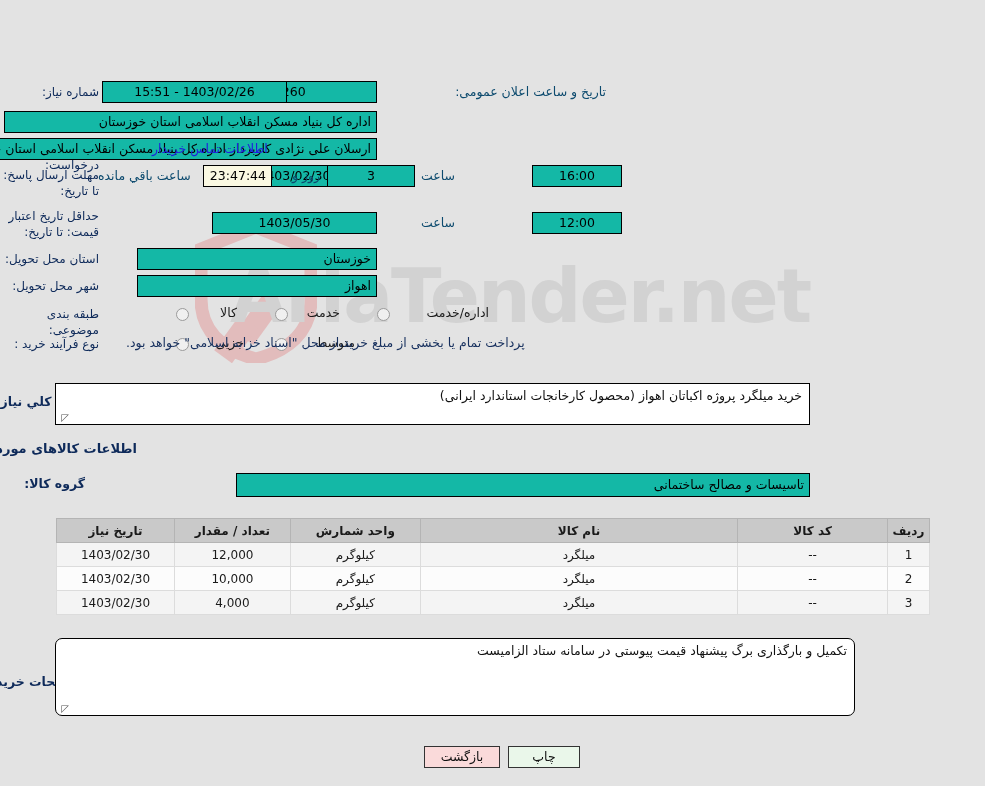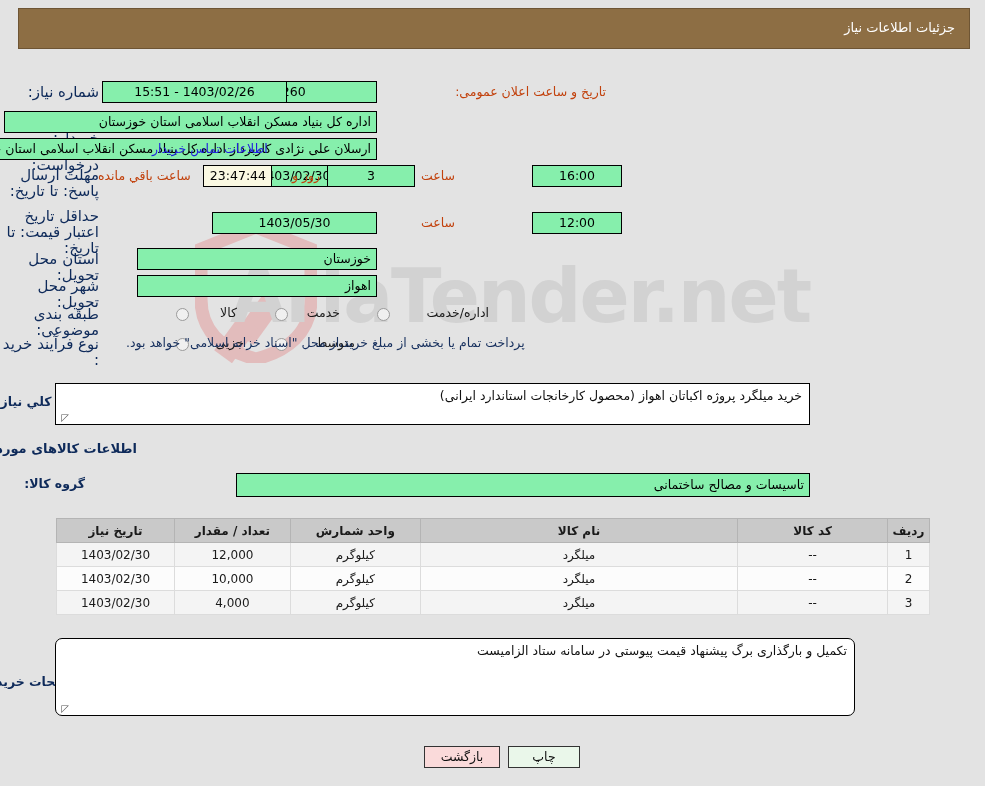--- a/index.html
+++ b/index.html
@@ -60,44 +60,44 @@
     color: #ffffff;
     font-size: 13px;
   }
   #panel-top  { left: 18px; top: 60px;  width: 952px; height: 308px; }
   #panel-mid  { left: 18px; top: 374px; width: 952px; height: 348px; border-radius: 4px; }
 
   
   .lbl {
     position: absolute;
     color: #0e2a5a;
-    font-size: 15px;
+    font-size: 12px;
     text-align: right;
     line-height: 16px;
     z-index: 4;
   }
   .fld {
     position: absolute;
-    background: #86efac;
+    background: #14b8a6;
     border: 1px solid #000000;
     height: 22px;
     line-height: 20px;
     font-size: 12.5px;
     padding: 0 5px;
     text-align: center;
     white-space: nowrap;
     overflow: hidden;
     z-index: 4;
     color: #000;
   }
   .fld.rt { text-align: right; }
   .fld.cream { background: #faf8e2; }
   .inline-txt {
     position: absolute;
-    color: #c2410c;
+    color: #0c4a6e;
     font-size: 12.5px;
     z-index: 4;
     white-space: nowrap;
   }
   .linktxt {
     position: absolute;
     color: #2020dd;
     font-size: 12.5px;
     z-index: 5;
     white-space: nowrap;
@@ -217,23 +217,20 @@
     <svg class="wm-shield" viewBox="0 0 122 140">
       <path d="M61 4 L116 26 L116 76 C116 110 92 128 61 136 C30 128 6 110 6 76 L6 26 Z" fill="none" stroke="#e2bcbc" stroke-width="13"></path>
       <g fill="#e2bcbc">
         <rect x="52" y="74" width="22" height="46" transform="rotate(36 63 97)"></rect>
         <rect x="30" y="94" width="22" height="44" transform="rotate(36 41 116)"></rect>
       </g>
     </svg>
     <div class="wm-text">AriaTender.net</div>
   </div>
 
-  <div id="title-bar">
-    <span class="title-text">جزئیات اطلاعات نیاز</span>
-  </div>
 
   <div id="panel-top"></div>
 
   <div class="lbl" style="right:886px; top:84px;">شماره نیاز:</div>
   <div class="fld" style="right:608px; top:81px; width:270px;">1103005911000260</div>
   <div class="inline-txt" style="right:379px; top:84px;">تاریخ و ساعت اعلان عمومی:</div>
 
   <div class="fld" style="left:102px; top:81px; width:185px;">1403/02/26 - 15:51</div>
 
   <div class="lbl" style="right:886px; top:114px;">نام دستگاه خریدار:</div>

